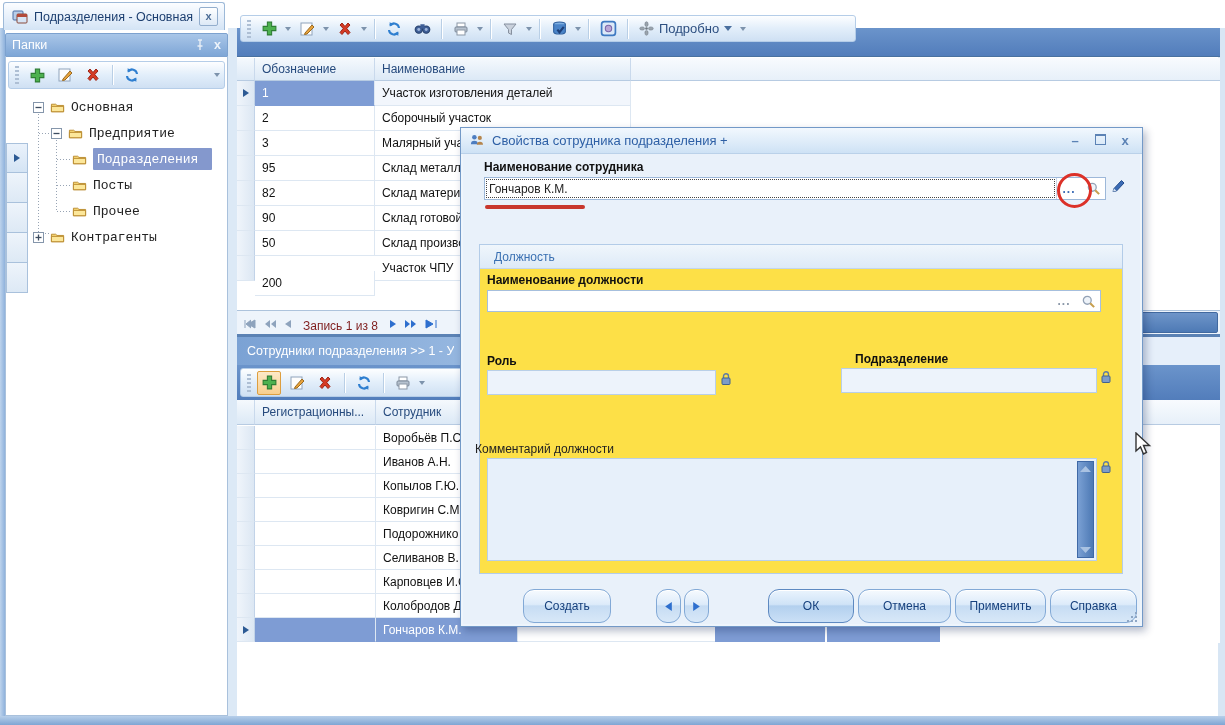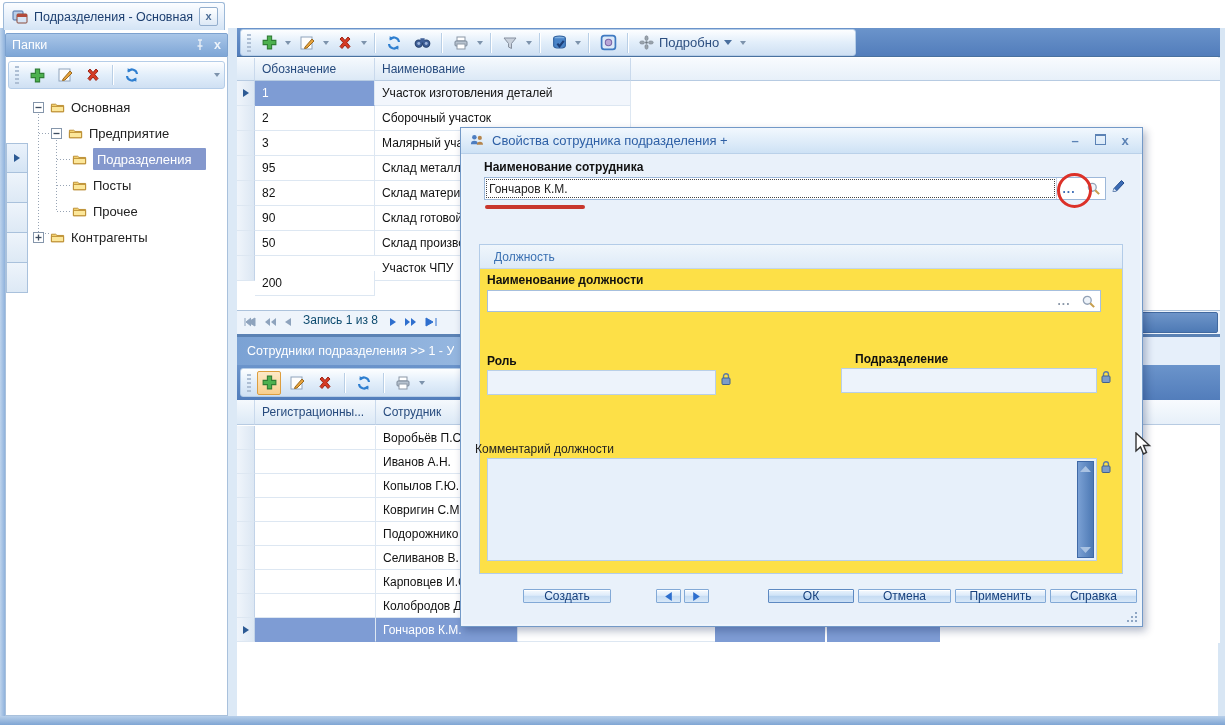--- a/index.html
+++ b/index.html
@@ -33,48 +33,48 @@
   .bluefill{background:linear-gradient(#6b94cb,#527dbb);}
   
   .gh{position:absolute;background:linear-gradient(#f5f9fd,#dce9f6);border-bottom:1px solid #b7cbe2;
       color:#274b7e;display:flex;align-items:center;padding-left:7px;box-sizing:border-box;border-right:1px solid #c9d9ec;}
   .cell{position:absolute;display:flex;align-items:center;padding-left:7px;box-sizing:border-box;
         border-bottom:1px solid #dde7f2;border-right:1px solid #dde7f2;background:#fff;color:#111;}
   .cell.selblue{background:#7e9cd4;color:#fff;border-bottom-color:#7e9cd4;}
   .ind{position:absolute;width:18px;background:linear-gradient(90deg,#f0f5fb,#dce7f3);border-right:1px solid #c2d3e8;
        border-bottom:1px solid #dde7f2;display:flex;align-items:center;justify-content:center;box-sizing:border-box;}
   
-  .titem{position:absolute;height:22px;display:flex;align-items:center;gap:5px;font-size:13px;color:#222;}
+  .titem{position:absolute;height:22px;display:flex;align-items:center;gap:5px;font-size:13px;color:#222;font-family:Liberation Mono, monospace;}
   .tsel{background:#8498cd;color:#fff;padding:0 14px 0 4px;border-radius:1px;}
   .expander{width:11px;height:11px;display:block;}
   .dotv{position:absolute;width:1px;background-image:repeating-linear-gradient(#98a4b4 0 1px,transparent 1px 3px);}
   .doth{position:absolute;height:1px;background-image:repeating-linear-gradient(90deg,#98a4b4 0 1px,transparent 1px 3px);}
   
-  .nav{position:absolute;display:flex;align-items:flex-start;gap:3px;color:#0c4a6e;}
+  .nav{position:absolute;display:flex;align-items:flex-end;gap:3px;color:#7f1d1d;}
   .navbtn{display:flex;align-items:center;justify-content:center;height:18px;padding:0 2px;}
   
   .dialog{position:absolute;left:460px;top:127px;width:683px;height:500px;z-index:50;
           background:#e9f1fa;border:1px solid #7399c7;box-shadow:3px 4px 8px rgba(10,30,80,.30);
           box-sizing:border-box;}
   .dlg-inner{position:absolute;inset:0;border:2px solid #eef5fc;}
   .dlg-title{position:absolute;left:0;top:0;right:0;height:26px;background:linear-gradient(#f2f8fe,#cee2f5);
           border-bottom:1px solid #bad1e9;display:flex;align-items:center;gap:7px;padding:0 8px;box-sizing:border-box;
           color:#2d5fa5;font-size:13px;}
   .dlg-ctrl{color:#5b82b5;font-weight:bold;font-size:13px;width:18px;text-align:center;}
   .lbl{position:absolute;font-weight:bold;color:#101010;}
   .lbl.reg{font-weight:normal;color:#222;}
   .fieldwrap{position:absolute;background:#fff;border:1px solid #9db8d9;display:flex;align-items:stretch;box-sizing:border-box;}
   .ftext{flex:1;display:flex;align-items:center;padding:0 4px;outline:1px dotted #444;outline-offset:-2px;color:#222;}
   .fbtn{width:24px;display:flex;align-items:center;justify-content:center;color:#3a6bb5;font-weight:bold;letter-spacing:1px;}
   .fbtn.gray{color:#8a97a8;}
   .groupbox{position:absolute;border:1px solid #b3cce8;background:#fde047;box-sizing:border-box;}
   .grouphead{height:23px;background:linear-gradient(#f0f6fc,#ddeaf7);border-bottom:1px solid #c3d6ec;
              display:flex;align-items:center;padding:0 14px;color:#3a70b2;}
   .dfield{position:absolute;background:#edf3fb;border:1px solid #b9cfe7;box-sizing:border-box;}
-  .btn{position:absolute;height:14px;border:1px solid #82a9d6;border-radius:1px;color:#16407d;
+  .btn{position:absolute;height:34px;border:1px solid #82a9d6;border-radius:11px;color:#16407d;
        background:linear-gradient(#f6fafe,#ddebfa 45%,#c6dcf3 50%,#d8e8f8);
        display:flex;align-items:center;justify-content:center;box-shadow:inset 0 1px 0 #fff;box-sizing:border-box;}
   .btn.primary{border-color:#5d89c1;background:linear-gradient(#eaf4fd,#cfe3f7 45%,#b3d0ee 50%,#cbe0f6);}
   .scrollv{position:absolute;background:linear-gradient(90deg,#7aa0d4,#4d79b4);border:1px solid #3f69a6;box-sizing:border-box;}
   .redring{position:absolute;border:3.5px solid #dc3128;border-radius:50%;z-index:60;}
   .redline{position:absolute;height:4px;background:#c8372d;border-radius:2px;z-index:60;}
   .captext{white-space:nowrap;overflow:hidden;}
 </style>
 </head>
 <body>
@@ -297,21 +297,21 @@
       </svg>
     <svg width="17" height="15">
         <use href="#i-folder"></use>
       </svg>
     <span>Контрагенты</span>
   </div>
 
   <div class="abs" style="left:228px;top:28px;width:9px;height:688px;background:#dce9f6;"></div>
 
   <div class="abs bluefill" style="left:237px;top:28px;width:983px;height:29px;border-bottom:1px solid #49719f;box-sizing:border-box;"></div>
-  <div class="tbar" style="left:240px;top:29px;width:616px;height:27px;">
+  <div class="tbar" style="left:240px;top:15px;width:616px;height:27px;">
     <div class="grip"></div>
     <div class="tbtn">
         <svg width="17" height="17">
           <use href="#i-plus"></use>
         </svg>
       </div>
       <span class="dd sm"></span>
     <div class="tbtn">
         <svg width="16" height="16">
           <use href="#i-edit"></use>

